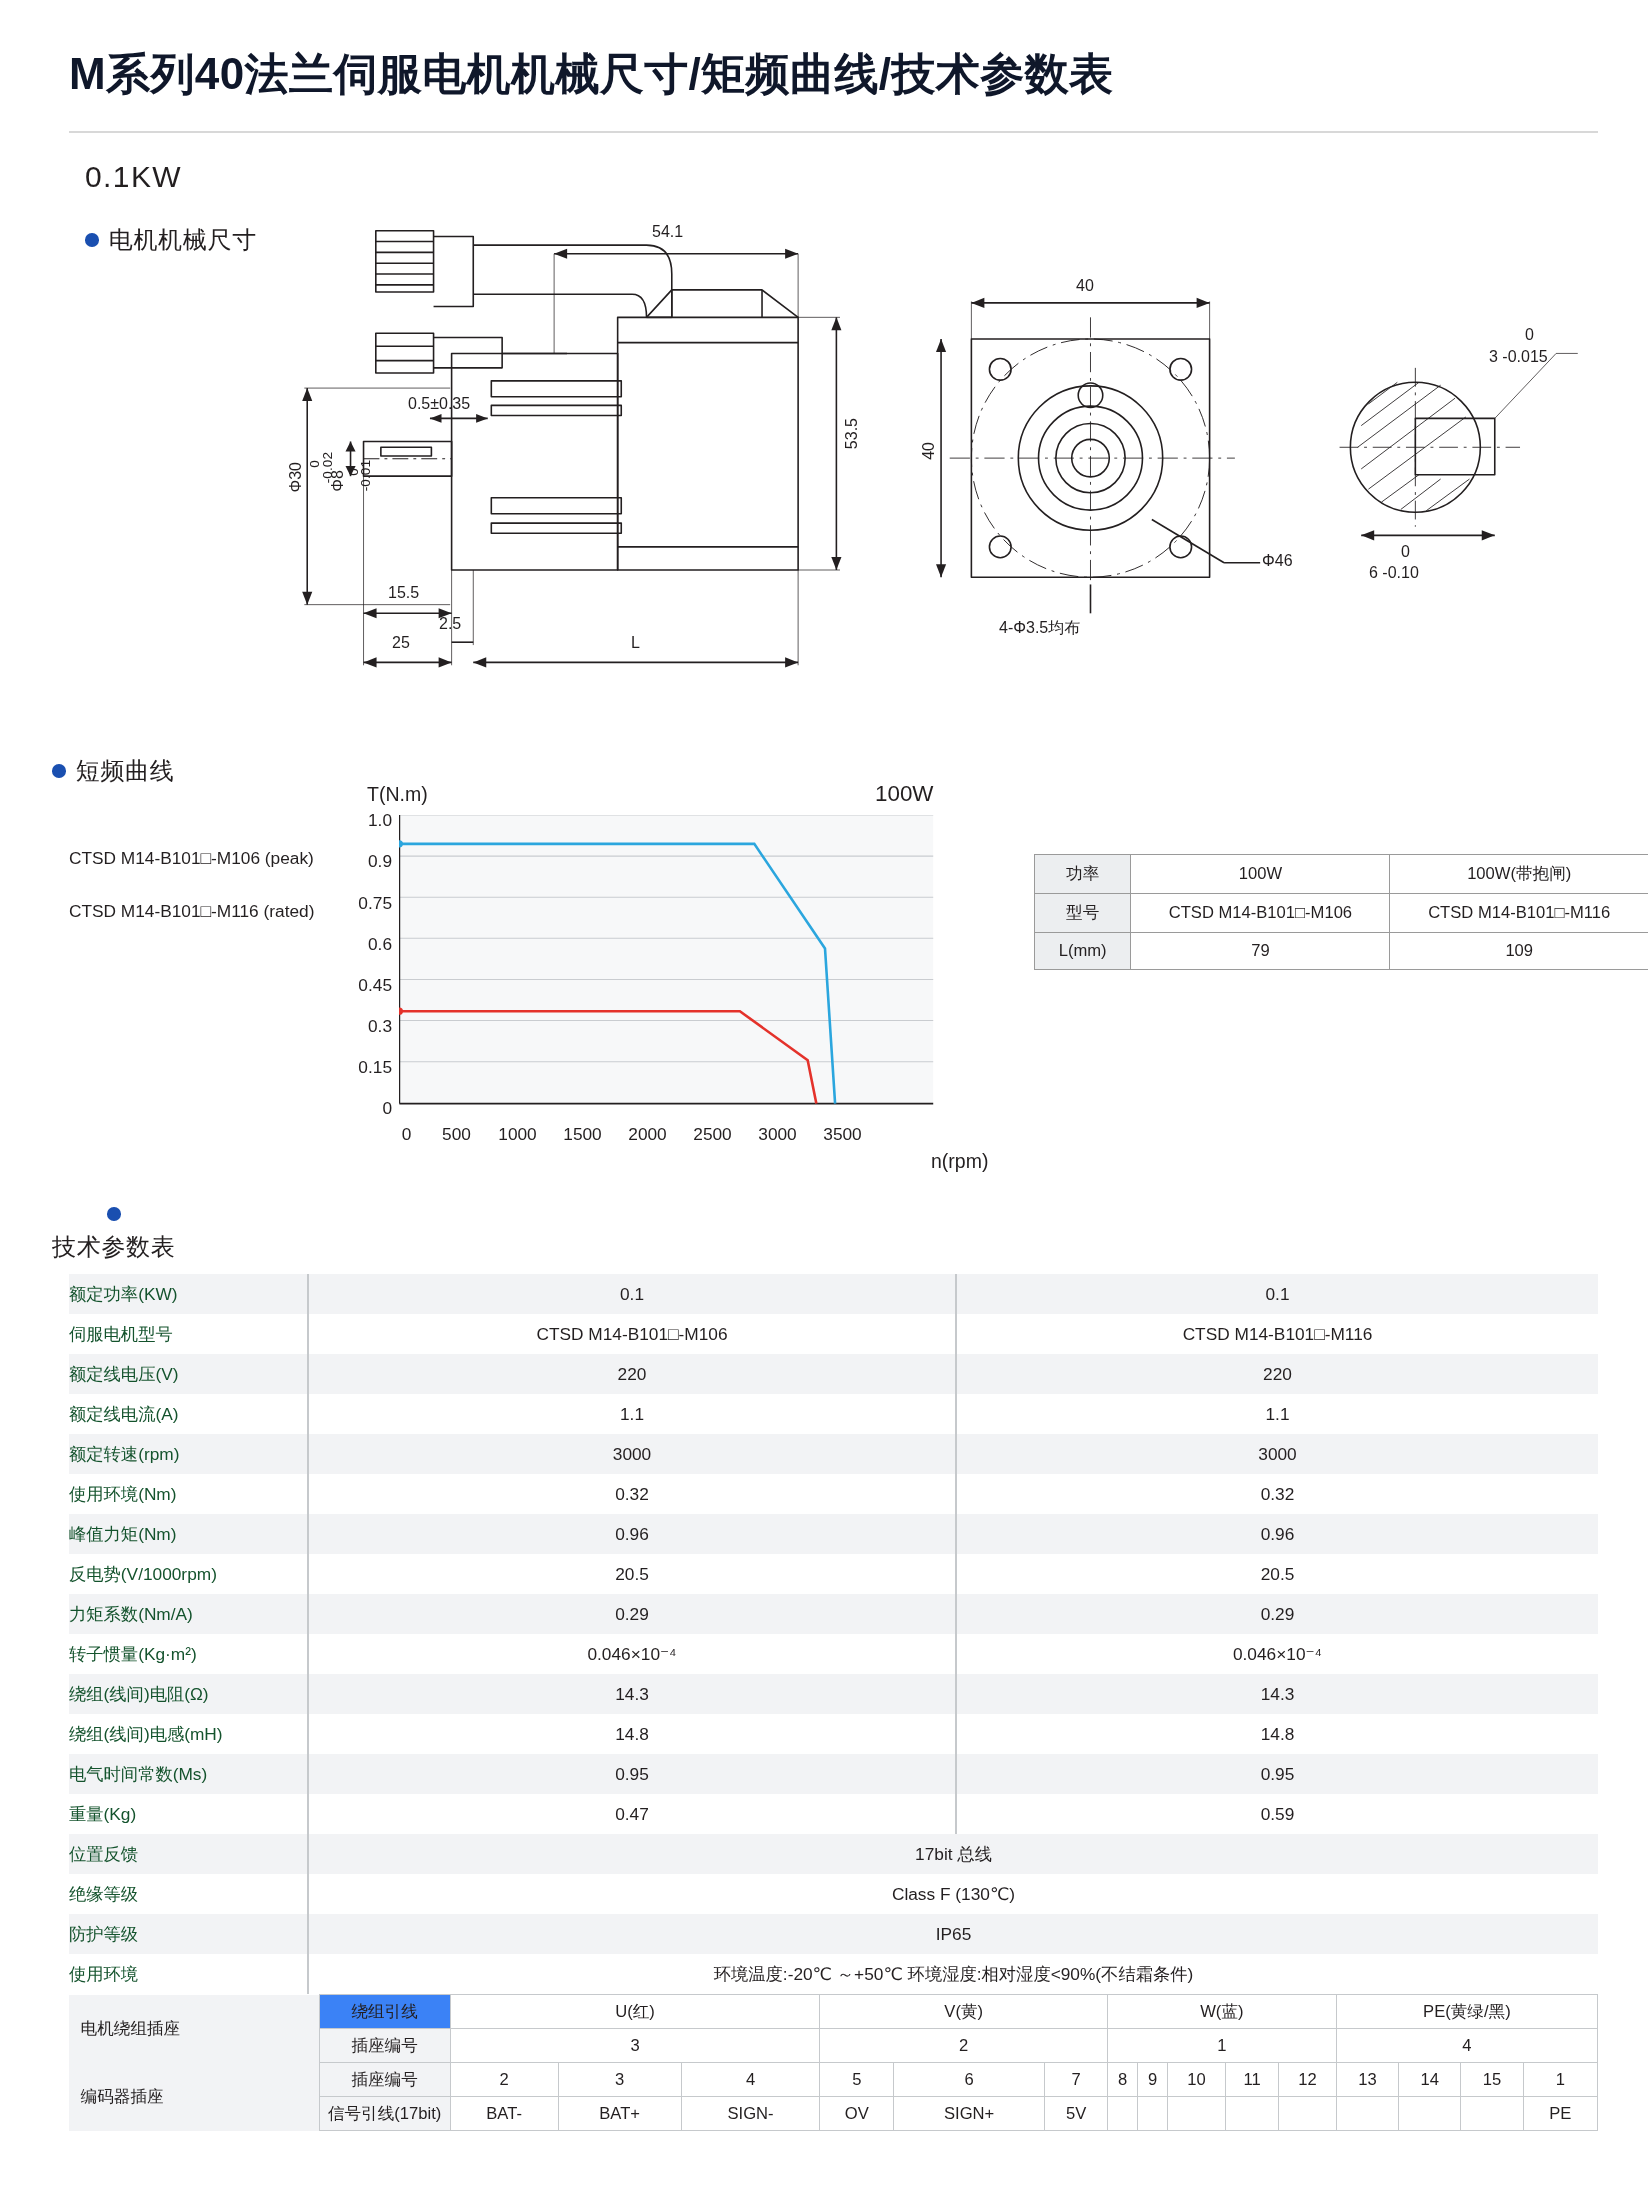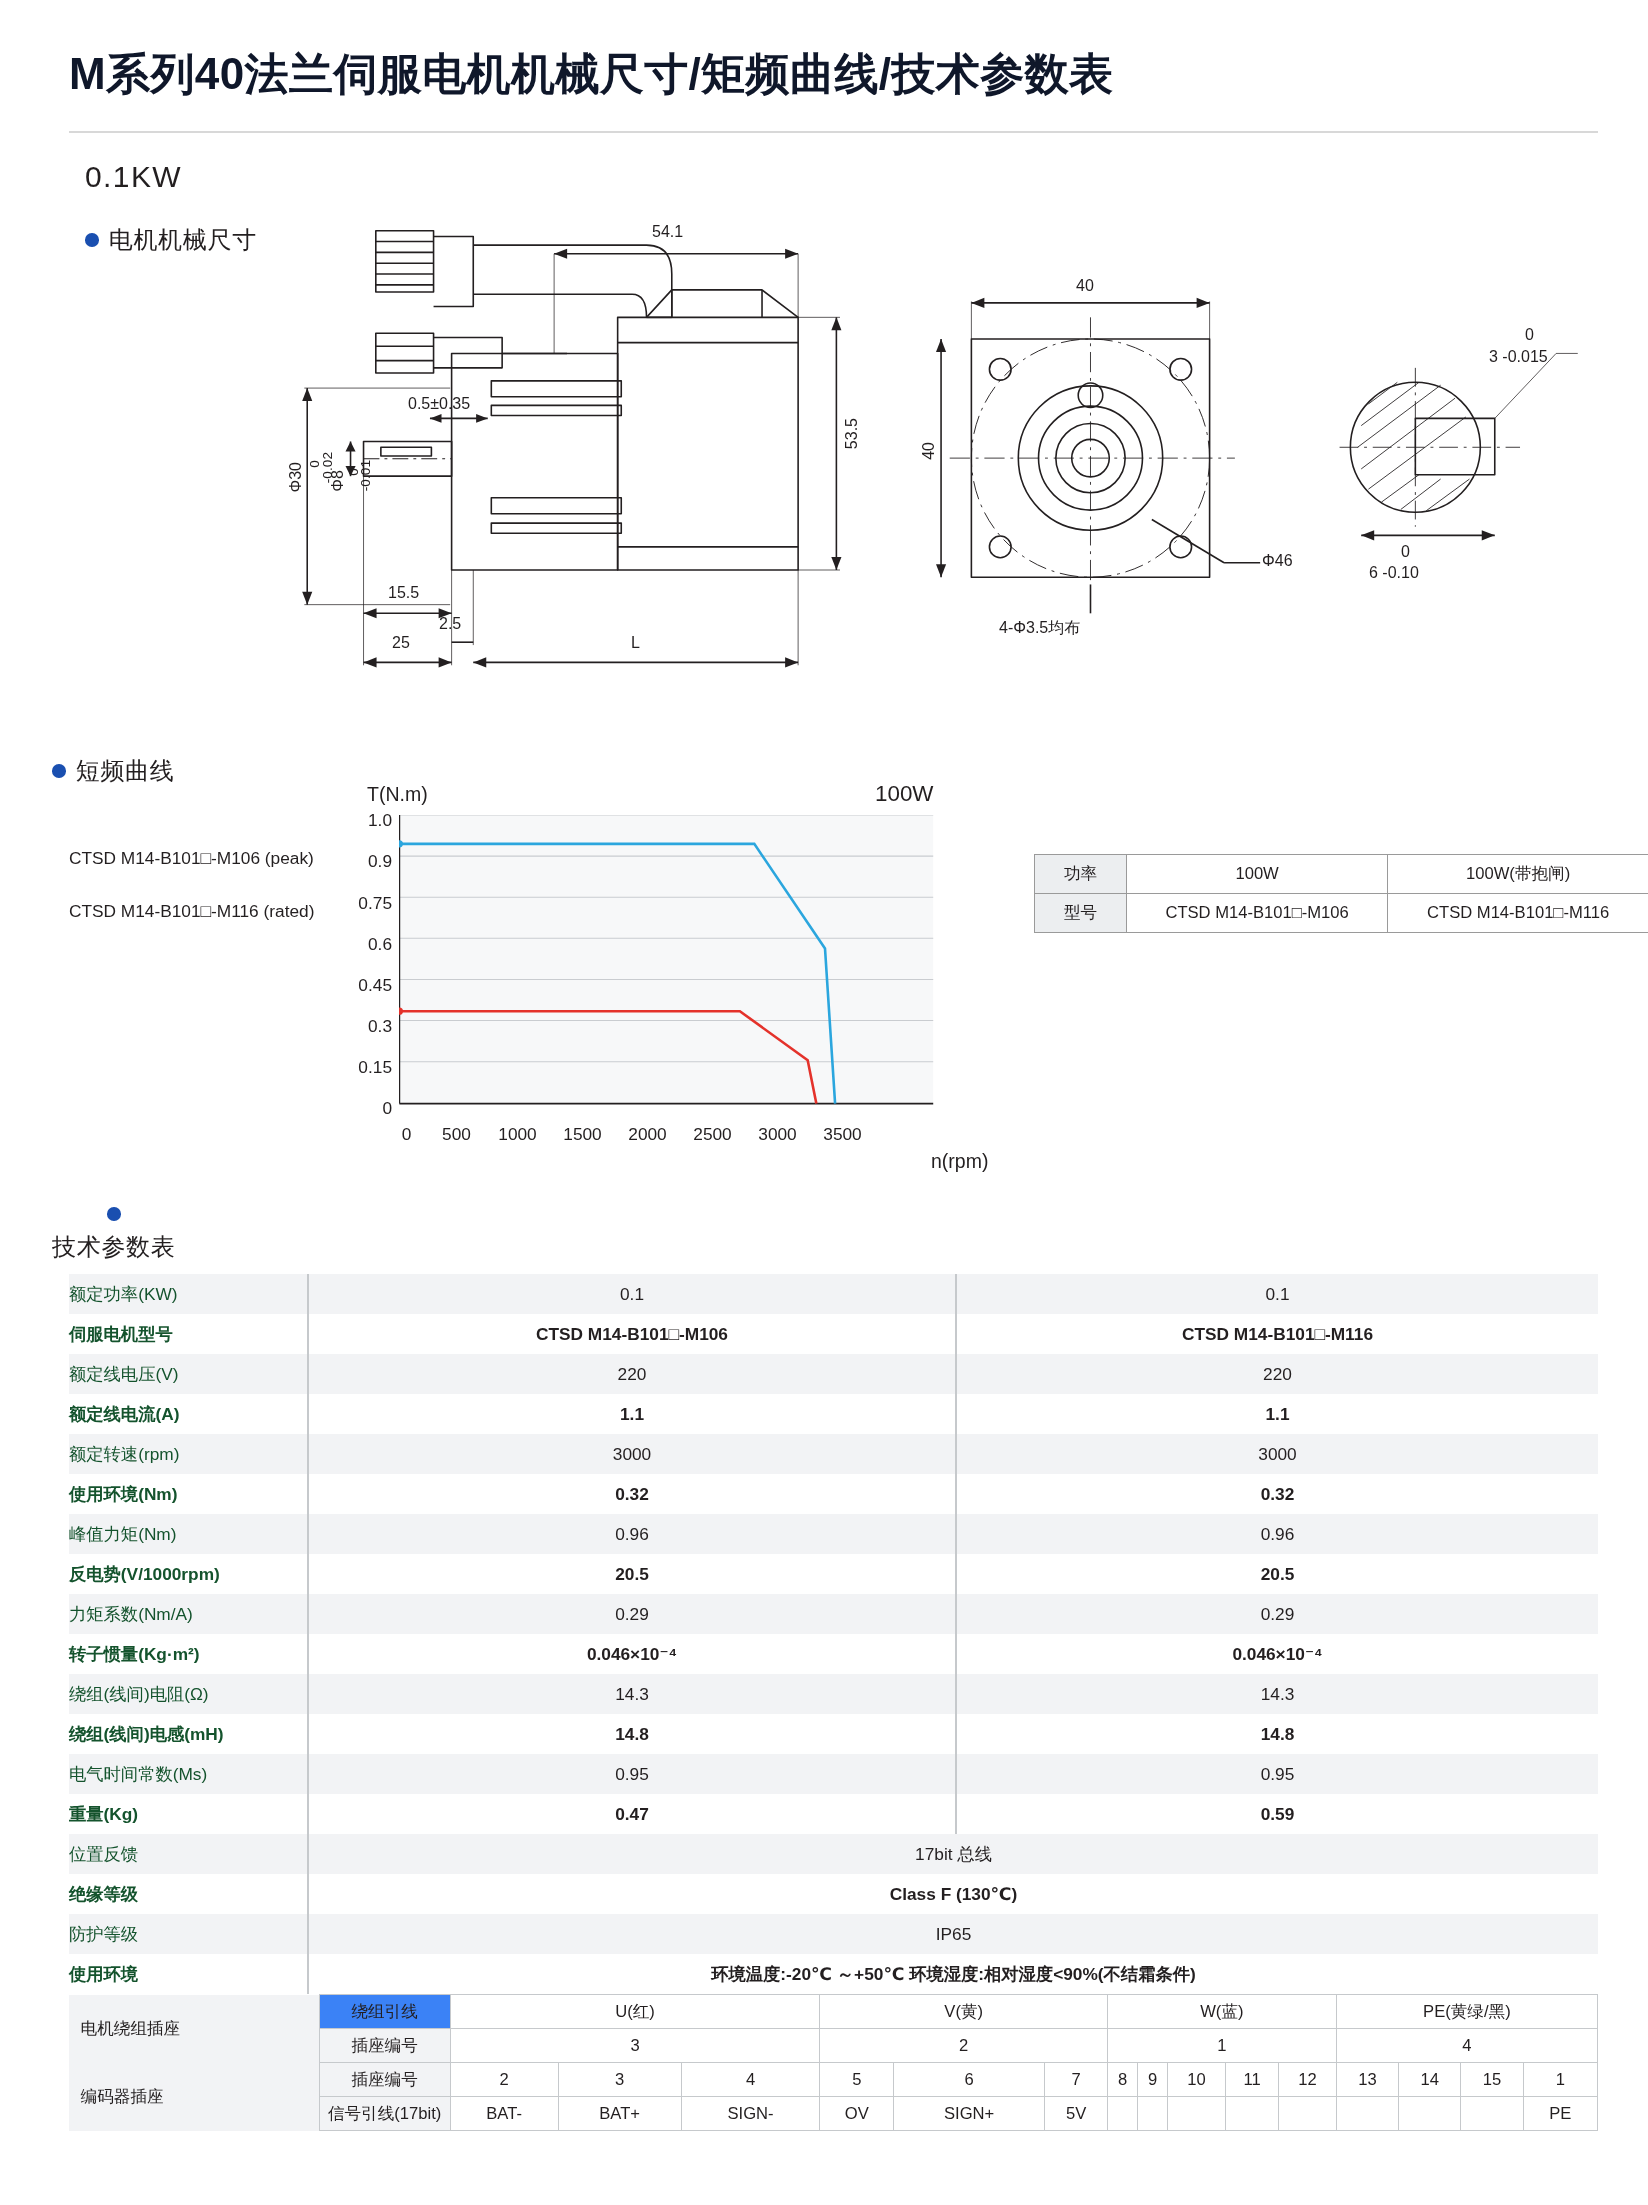--- a/index.html
+++ b/index.html
@@ -58,21 +58,21 @@
 
   
   .param{
     position:absolute;left:69px;top:1274px;width:1529px;font-size:17.3px;
   }
   .param table{width:100%;}
   .param td{
     padding:0;height:40px;vertical-align:middle;
   }
   .param .rowA{background:#f2f3f5;}
-  .param .rowB{background:#ffffff;font-weight:bold;}
+  .param .rowB{background:#ffffff;}
   .lbl{
     padding-left:11.6px;width:238px;white-space:nowrap;color:#14532d;
   }
   .valcell{text-align:center;}
   .sep-l{border-left:2.2px solid #c6c9cc;}
   .tbl-bottom td{border:0.7px solid #c6c9cc;text-align:center;height:33px;font-size:16.6px;}
   .tbl-bottom .lbl2{border:none;text-align:left;padding-left:11.6px;white-space:nowrap;}
 </style>
 </head>
 <body>
@@ -314,20 +314,25 @@
     <tbody>
       <tr>
         <td class="hd">功率</td>
         <td class="c1">100W</td>
         <td class="c2">100W(带抱闸)</td>
       </tr>
       <tr>
         <td class="hd">型号</td>
         <td class="c1">CTSD M14-B101□-M106</td>
         <td class="c2">CTSD M14-B101□-M116</td>
+      </tr>
+      <tr>
+        <td class="hd">L(mm)</td>
+        <td class="c1">79</td>
+        <td class="c2">109</td>
       </tr>
     </tbody>
   </table>
 
   <div class="bullet-row" style="left:52px;top:1207px;flex-direction:column;">
     <span class="bullet"></span>
     <span class="bullet-text">技术参数表</span>
   </div>
 
   <div class="param">

